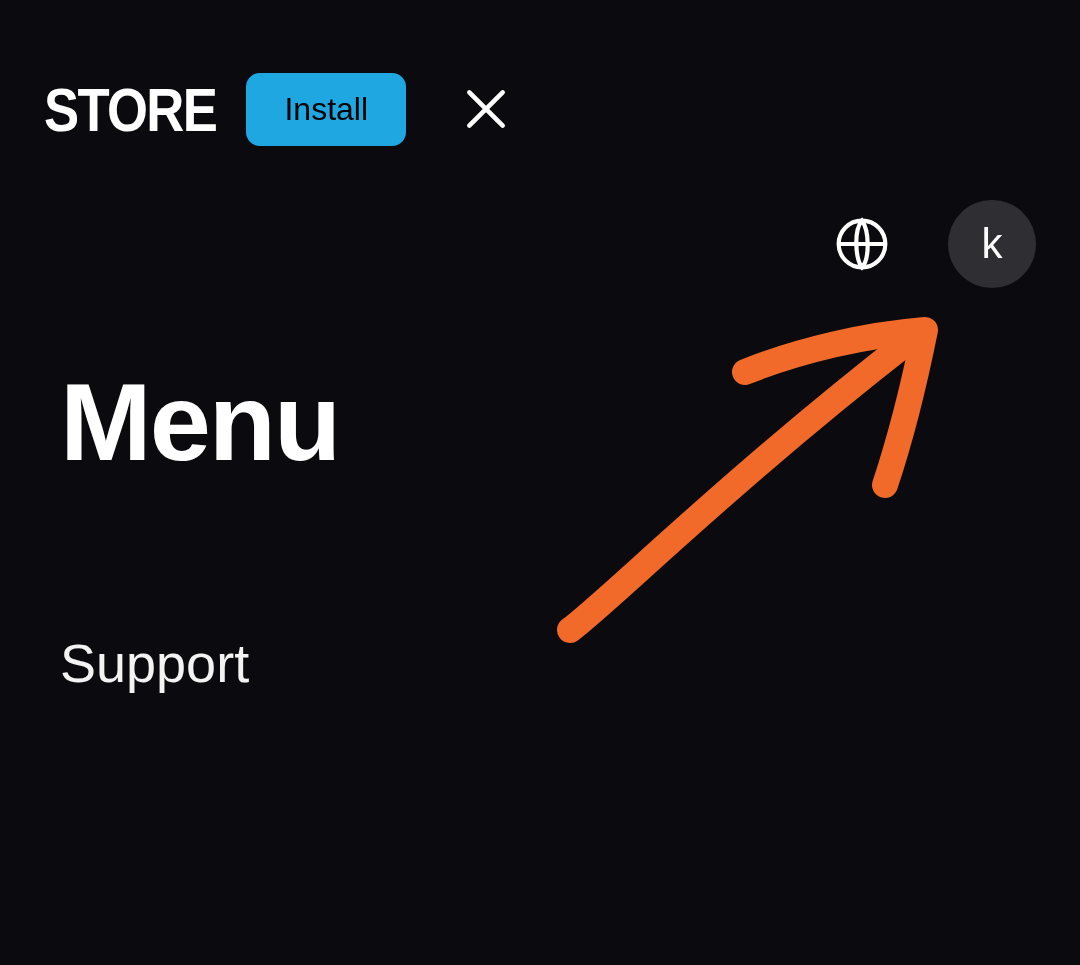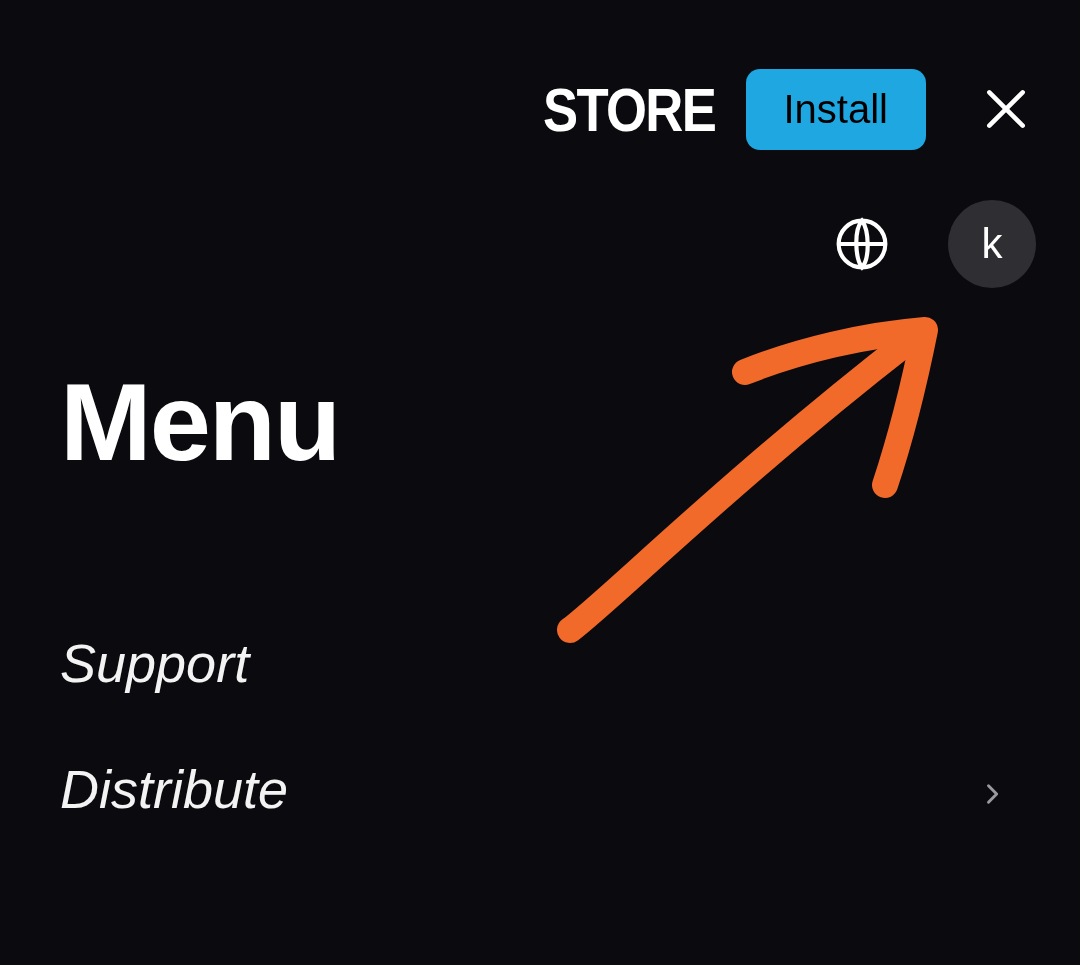--- a/index.html
+++ b/index.html
@@ -12,42 +12,42 @@
       height: 965px;
       background: #0b0b0f;
       font-family: -apple-system, BlinkMacSystemFont, "Segoe UI", Helvetica, Arial, sans-serif;
       color: #ffffff;
       overflow: hidden;
       position: relative;
     }
     .header {
       display: flex;
       align-items: center;
-      justify-content: flex-end;
+      justify-content: flex-start;
       padding: 58px 44px 0 44px;
       height: 160px;
     }
     .logo {
       font-family: "Arial Black", Impact, sans-serif;
       font-weight: 900;
       font-size: 62px;
       letter-spacing: -2px;
       transform: scaleX(0.85);
       transform-origin: left center;
       color: #fff;
     }
     .header-right {
       display: flex;
       align-items: center;
       gap: 50px;
     }
     .install-btn {
       background: #1ea7e1;
       color: #000;
-      font-size: 40px;
+      font-size: 32px;
       font-weight: 400;
       border: none;
       border-radius: 14px;
       padding: 18px 38px;
       cursor: pointer;
     }
     .close-btn {
       background: transparent;
       border: none;
       cursor: pointer;
@@ -94,21 +94,20 @@
       padding: 70px 66px 0 60px;
     }
     .menu-title {
       font-size: 110px;
       font-weight: 800;
       letter-spacing: -2px;
       margin-bottom: 115px;
     }
     .menu-list {
       list-style: none;
-      font-style: italic;
     }
     .menu-item {
       display: flex;
       align-items: center;
       justify-content: space-between;
       font-size: 54px;
       font-weight: 400;
       padding: 32px 0;
       cursor: pointer;
       color: #f3f3f3;
@@ -154,28 +153,20 @@
     <span>k</span>
   </div>
 </div>
 
 <div class="content">
   <h1 class="menu-title">Menu</h1>
   <ul class="menu-list">
     <li class="menu-item">
       <span>Support</span>
     </li>
-    <li class="menu-item">
-      <span>Distribute</span>
-      <span class="chevron">
-        <svg width="28" height="28" viewBox="0 0 24 24" fill="none" stroke="currentColor" stroke-width="2.5" stroke-linecap="round" stroke-linejoin="round">
-          <polyline points="9 5 16 12 9 19"></polyline>
-        </svg>
-      </span>
-    </li>
   </ul>
 </div>
 
 <svg class="arrow-annotation" viewBox="0 0 440 360">
   <path d="M 40 330 
            C 80 300, 200 180, 380 40" stroke="#f26a2a" stroke-width="26" fill="none" stroke-linecap="round"></path>
   <path d="M 215 72 
            C 270 50, 335 35, 395 30
            C 385 80, 370 140, 355 185" stroke="#f26a2a" stroke-width="26" fill="none" stroke-linecap="round" stroke-linejoin="round"></path>
 </svg>

